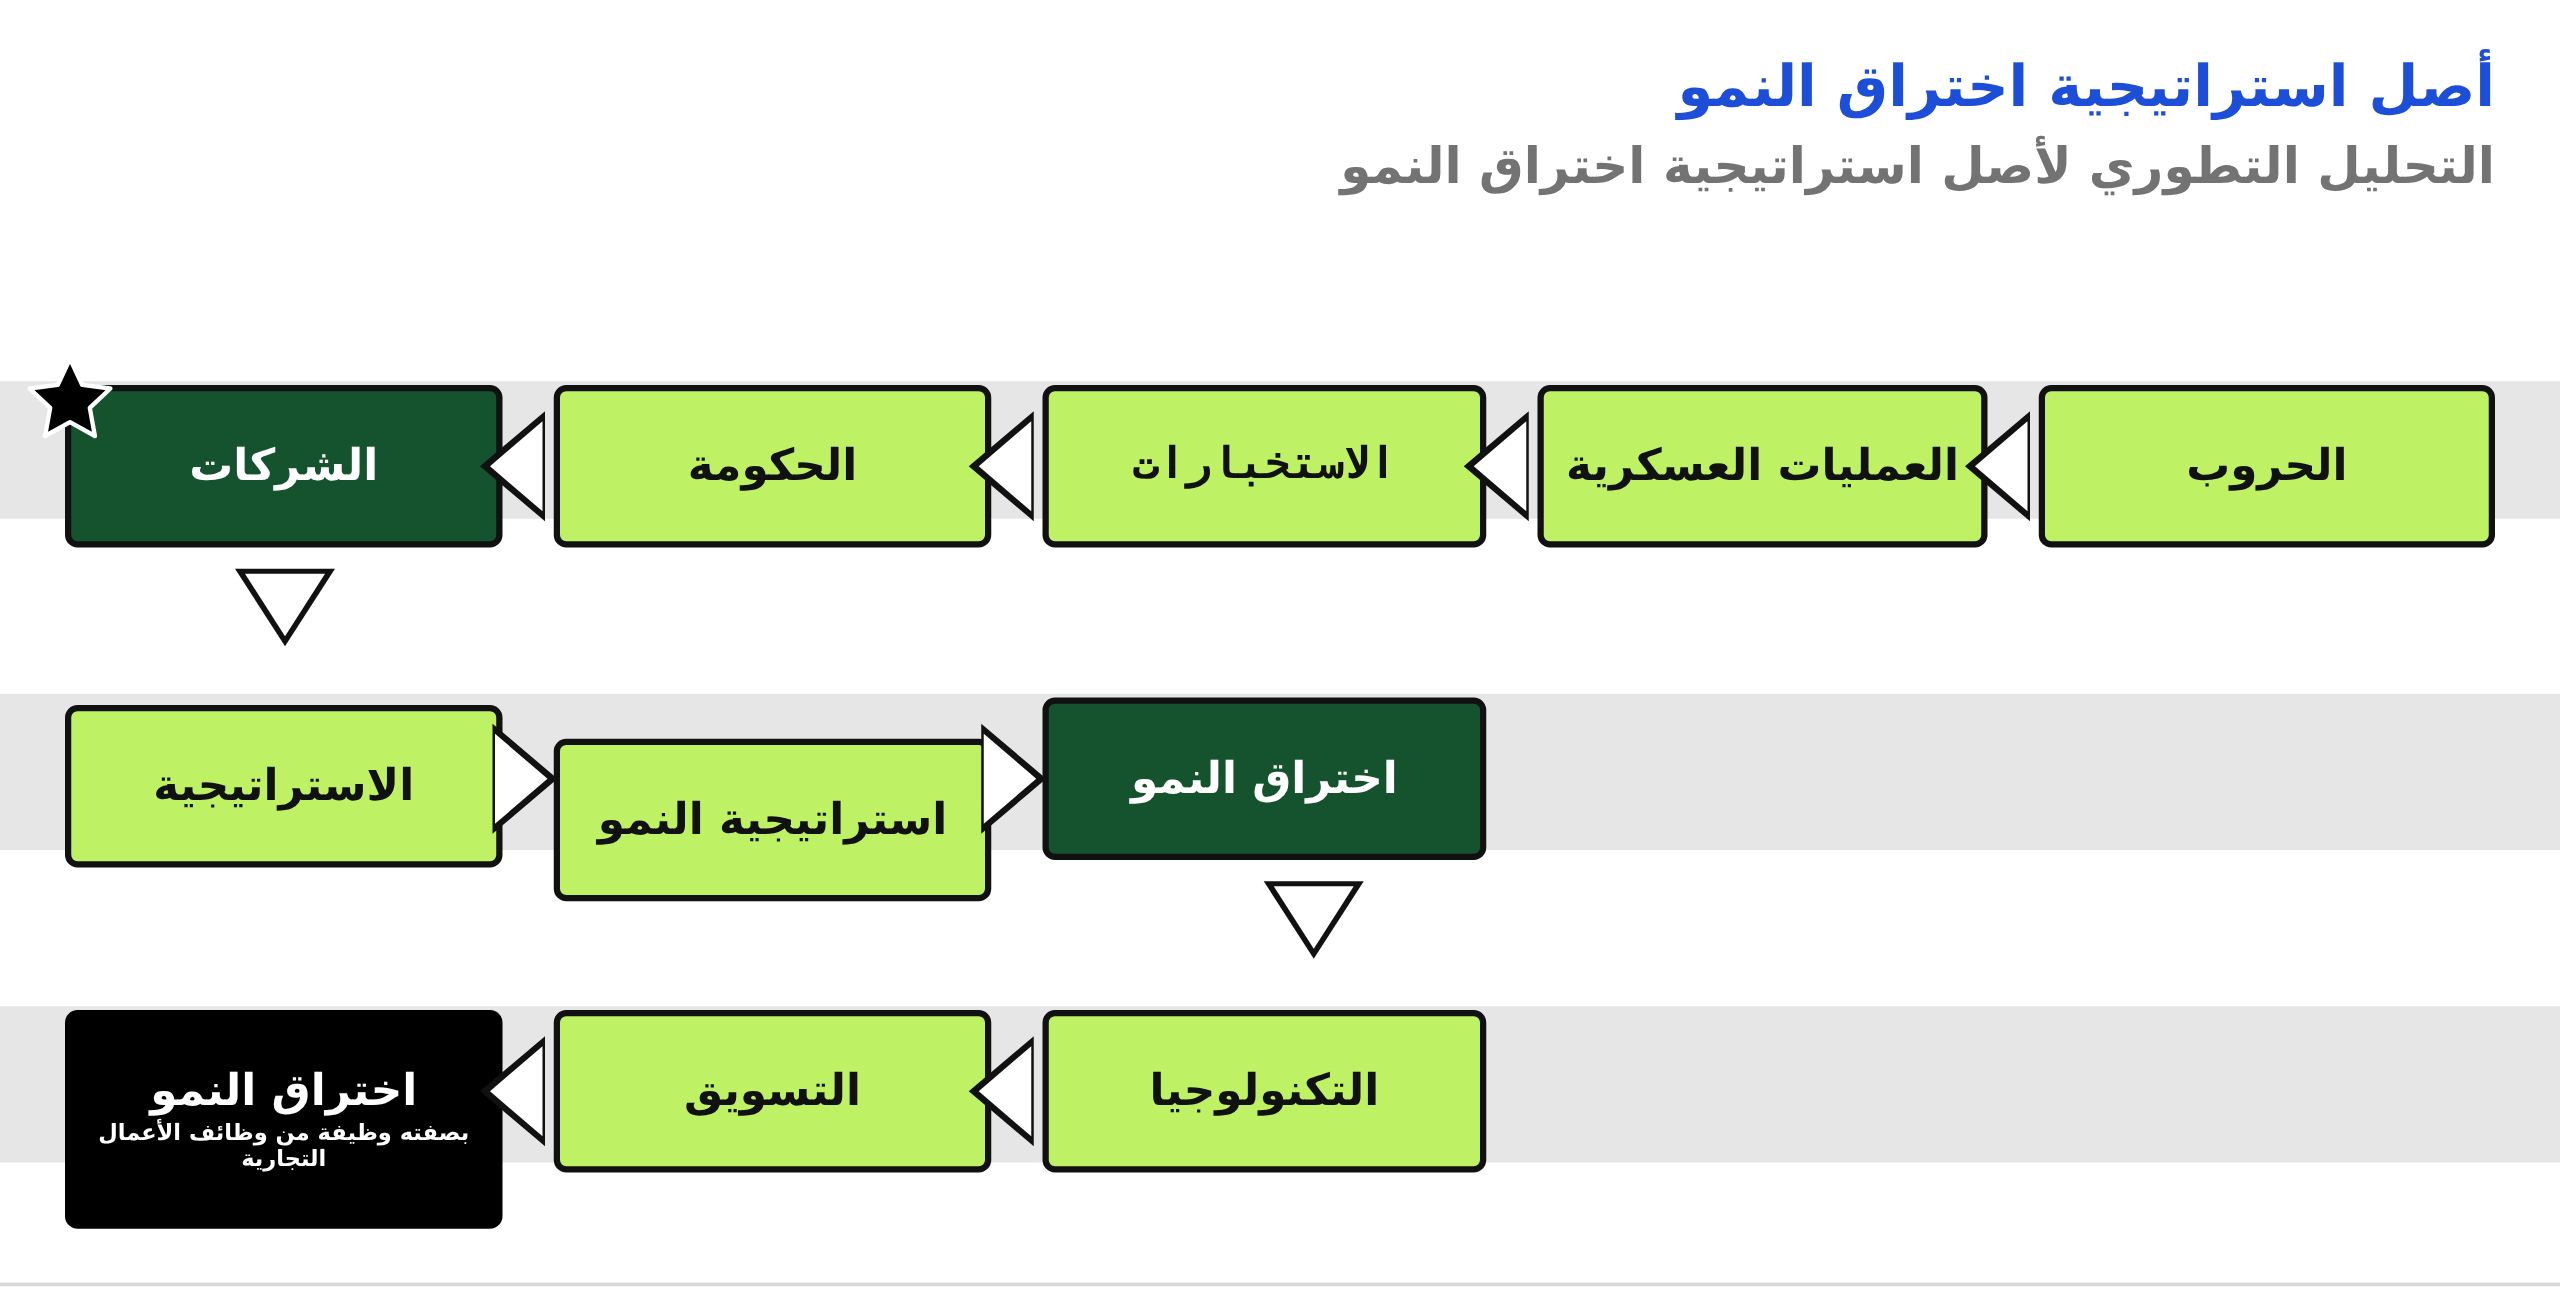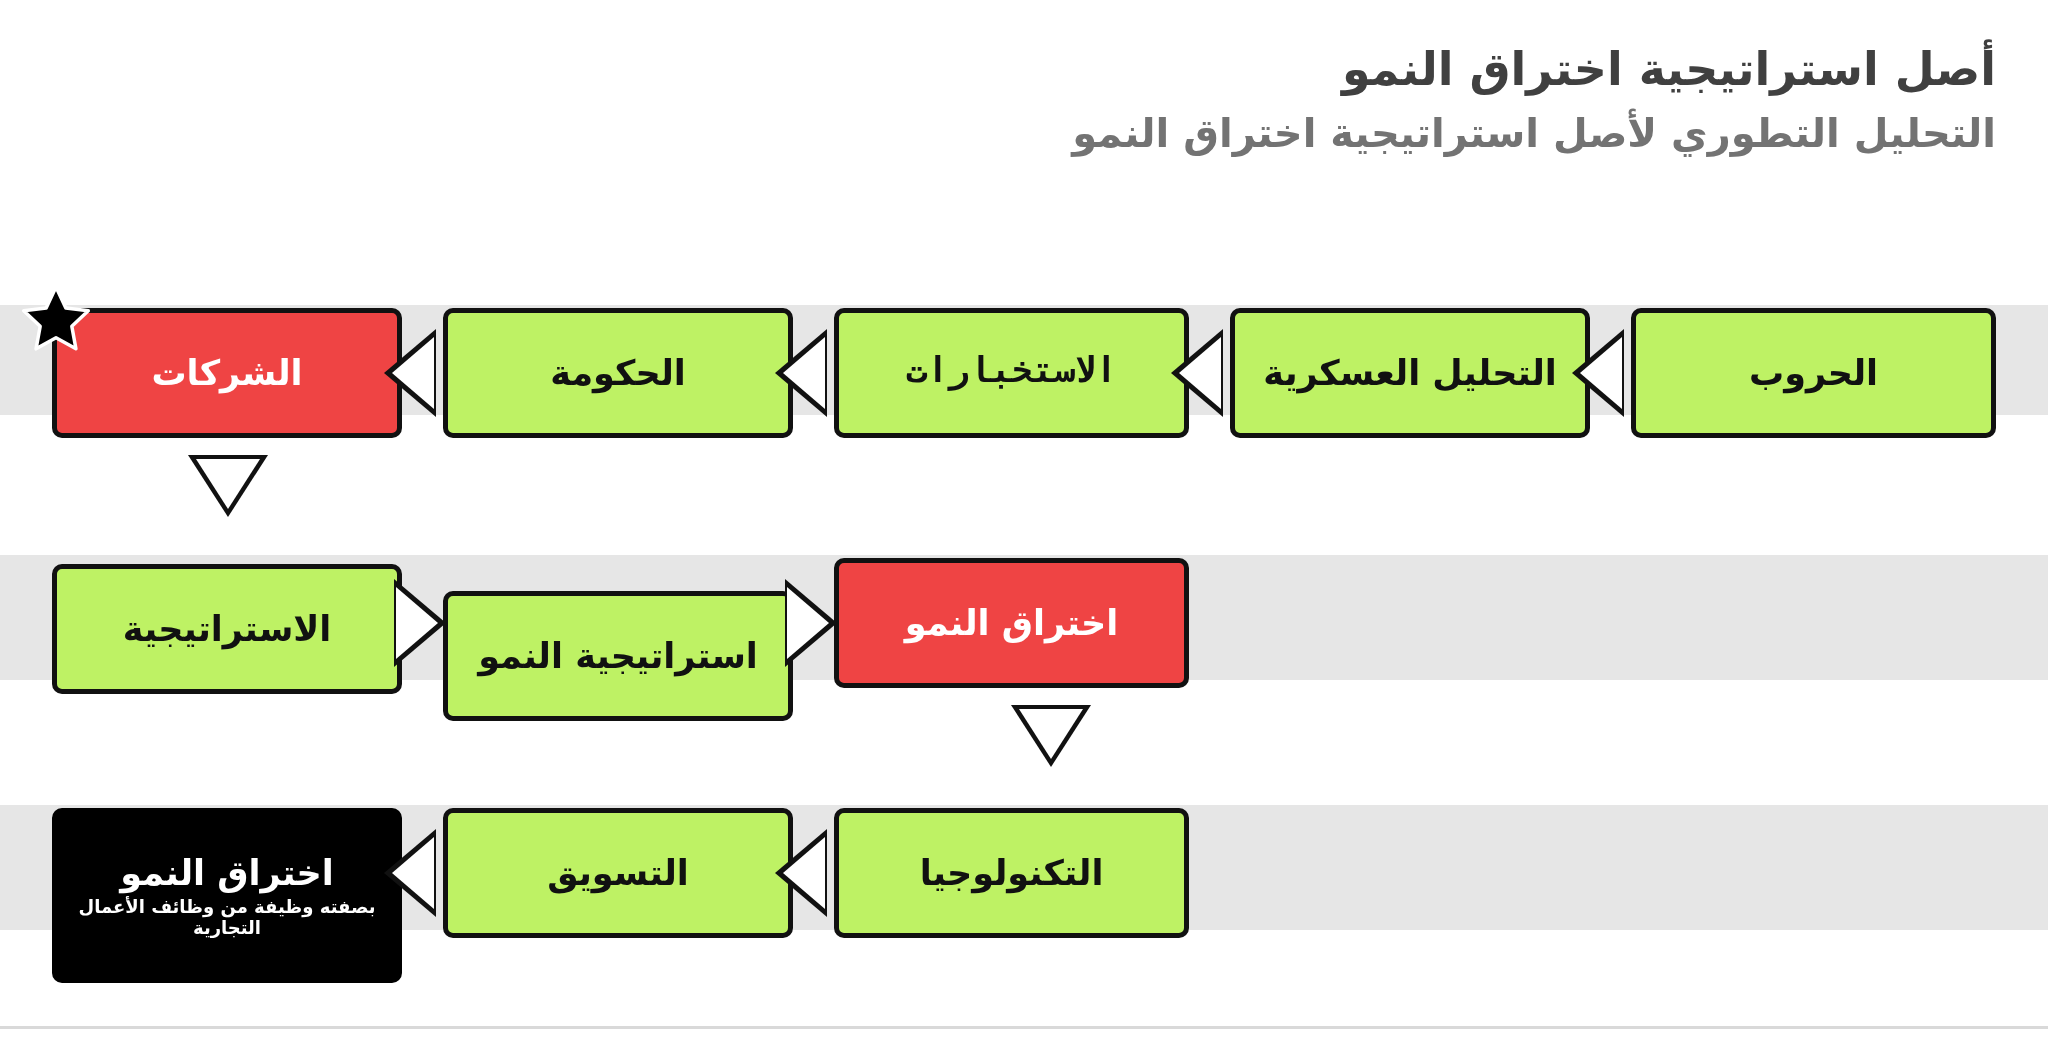--- a/index.html
+++ b/index.html
@@ -15,21 +15,21 @@
   .header{
     position:absolute;
     top:0;left:0;right:0;height:215px;
     box-sizing:border-box;
     padding:42px 52px 0 52px;
     text-align:right;
   }
   .title{
     font-size:46px;
     font-weight:bold;
-    color:#404040;
+    color:#1d4ed8;
     line-height:1.18;
     letter-spacing:0px;
     margin:0;
     direction:rtl;
   }
   .subtitle{
     font-size:40px;
     font-weight:bold;
     color:#737373;
     line-height:1.18;
@@ -64,21 +64,21 @@
     align-items:center;
     justify-content:center;
     text-align:center;
     direction:rtl;
     color:#111111;
     font-weight:bold;
     font-size:35px;
     line-height:1.15;
     padding:4px 10px;
   }
-  .node.gray{background:#ef4444;border-color:#111111;color:#ffffff;}
+  .node.gray{background:#14532d;border-color:#111111;color:#ffffff;}
   .node.black{background:#000000;border-color:#000000;color:#ffffff;}
 
   .node .main-line{display:block;}
   .node .sub-line{
     display:block;
     font-size:18px;
     font-weight:bold;
     line-height:1.16;
     margin-top:4px;
   }
@@ -169,21 +169,21 @@
 
   <div class="arrow arrow-left" style="left:775px;top:329px;"></div>
 
   <div class="node" style="left:834px;top:308px;width:355px;height:130px;font-family:Liberation Mono, monospace;">
     <span class="main-line">الاستخبارات</span>
   </div>
 
   <div class="arrow arrow-left" style="left:1171px;top:329px;"></div>
 
   <div class="node" style="left:1230px;top:308px;width:360px;height:130px;">
-    <span class="main-line">التحليل العسكرية</span>
+    <span class="main-line">العمليات العسكرية</span>
   </div>
 
   <div class="arrow arrow-left" style="left:1572px;top:329px;"></div>
 
   <div class="node" style="left:1631px;top:308px;width:365px;height:130px;">
     <span class="main-line">الحروب</span>
   </div>
 
   <div class="arrow arrow-down" style="left:188px;top:455px;"></div>
 

